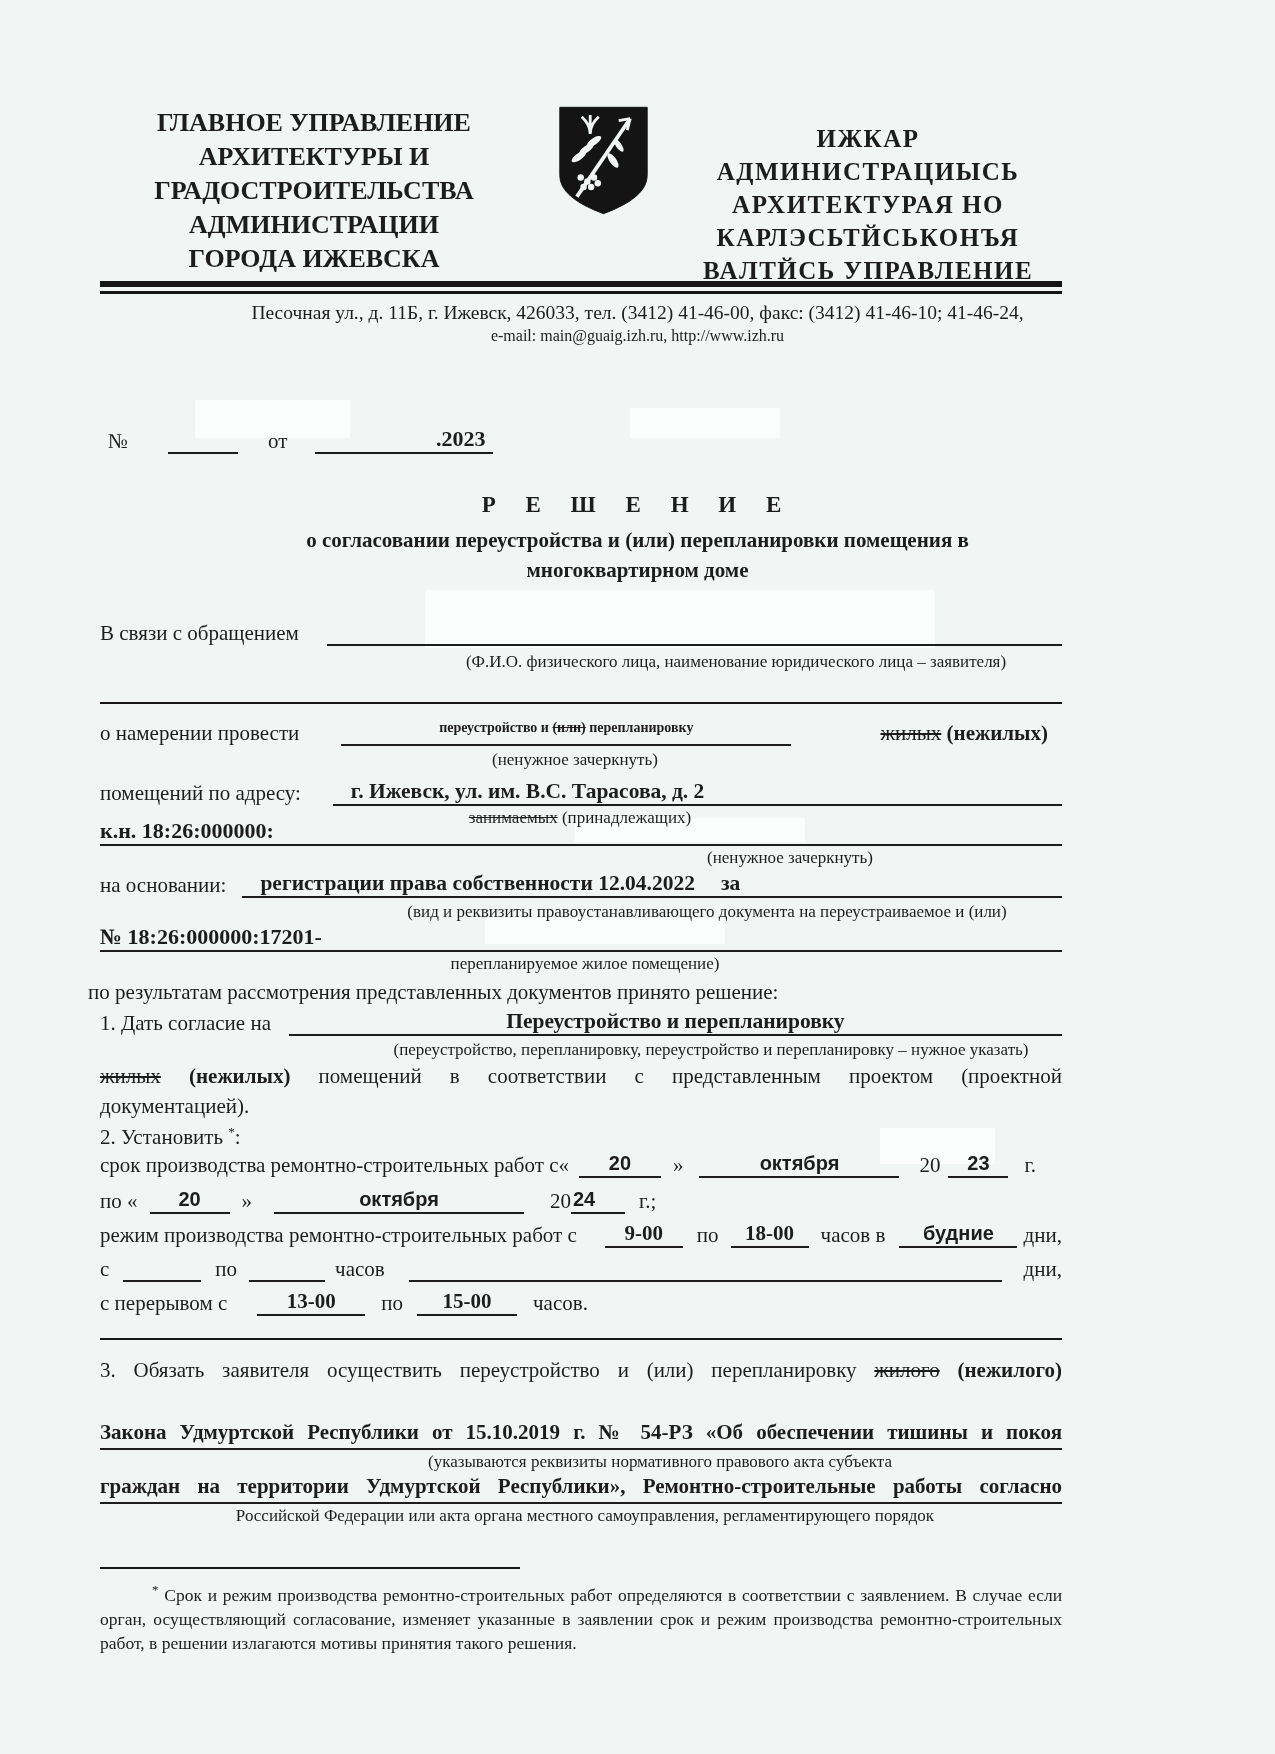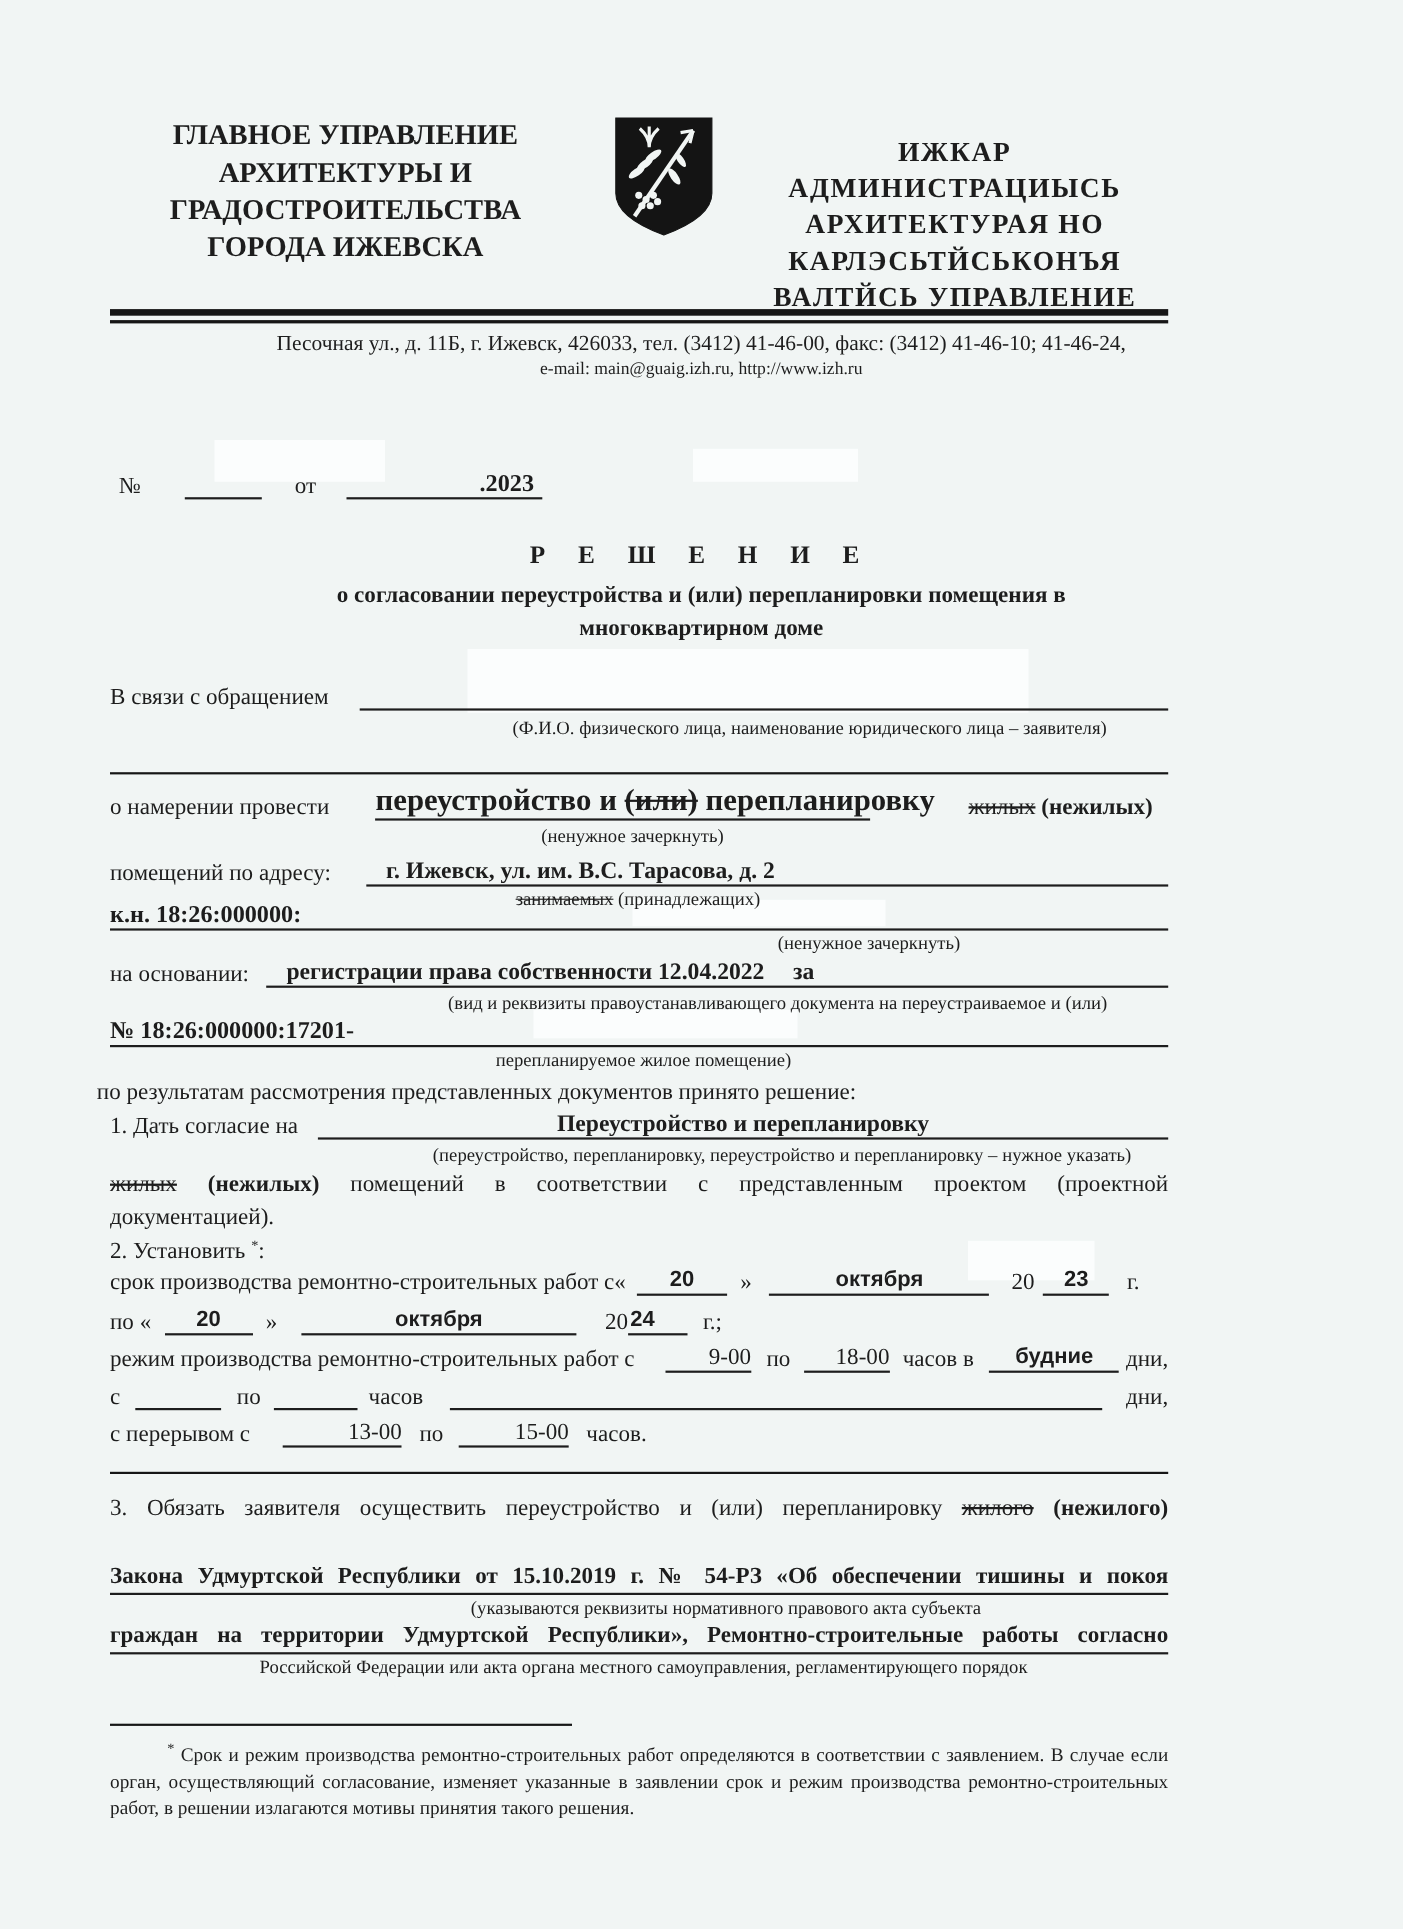--- a/index.html
+++ b/index.html
@@ -9,21 +9,21 @@
   .abs{position:absolute;}
   .ctr{text-align:center;}
   .b{font-weight:bold;}
   .strike{text-decoration:line-through;}
   .cap{font-size:17px;}
   .row{display:flex;align-items:flex-end;white-space:nowrap;font-size:21px;}
   .fill{flex:1 1 auto;border-bottom:2px solid var(--ink);}
   .blank{display:inline-block;border-bottom:2px solid var(--ink);text-align:center;min-height:24px;}
   .ulrow{border-bottom:2px solid var(--ink);}
   .hand{font-family:"Liberation Sans",sans-serif;font-weight:bold;font-size:20px;}
-  .htime{font-weight:normal;text-align:right;}
+  .htime{font-weight:bold;}
   .just{text-align:justify;text-align-last:justify;}
   .org{font-weight:bold;line-height:34px;}
   .wo{position:absolute;background:#fbfdfd;}
   sup{font-size:13px;}
   .dblrule{border-top:6px solid #161616;border-bottom:3px solid #161616;height:4px;}
   .law{font-weight:bold;border-bottom:2px solid var(--ink);font-size:21px;
        text-align:justify;text-align-last:justify;}
   .bodyline{font-size:21px;}
 </style>
 </head>
@@ -35,20 +35,21 @@
   <div class="wo" style="left:630px;top:408px;width:150px;height:30px;"></div>
   <div class="wo" style="left:425px;top:590px;width:510px;height:58px;"></div>
   <div class="wo" style="left:575px;top:818px;width:230px;height:24px;"></div>
   <div class="wo" style="left:485px;top:918px;width:240px;height:26px;"></div>
   <div class="wo" style="left:880px;top:1128px;width:115px;height:36px;"></div>
 
   <div class="abs org ctr" style="left:138px;top:106px;width:352px;font-size:26px;">
     <div>ГЛАВНОЕ УПРАВЛЕНИЕ</div>
     <div>АРХИТЕКТУРЫ И</div>
     <div>ГРАДОСТРОИТЕЛЬСТВА</div>
+    <div>АДМИНИСТРАЦИИ</div>
     <div>ГОРОДА ИЖЕВСКА</div>
   </div>
 
   <div class="abs" style="left:556px;top:103px;width:95px;height:115px;">
     <svg viewBox="0 0 100 120" width="95" height="115">
       <path d="M4 4 H96 V76 Q96 99 50 116 Q4 99 4 76 Z" fill="#141414" stroke="#141414"></path>
       <line x1="22" y1="98" x2="78" y2="16" stroke="#f1f5f4" stroke-width="4"></line>
       <path d="M78 16 L66 18 M78 16 L75 28" stroke="#f1f5f4" stroke-width="3" fill="none"></path>
       <path d="M36 12 v20 M27 14 q9 8 9 18 M45 14 q-9 8 -9 18" stroke="#f1f5f4" stroke-width="3" fill="none"></path>
       <g fill="#f1f5f4">
@@ -93,21 +94,21 @@
   <div class="abs ctr cap" style="left:410px;top:652px;width:652px;">(Ф.И.О. физического лица, наименование юридического лица – заявителя)</div>
   <div class="abs row" style="left:100px;top:612px;width:962px;height:34px;">
     <span>В связи с обращением</span>
     <span class="fill" style="margin-left:28px;"></span>
   </div>
 
   <div class="abs" style="left:100px;top:676px;width:962px;height:26px;border-bottom:2.5px solid #161616;"></div>
 
   <div class="abs row" style="left:100px;top:712px;width:962px;height:34px;">
     <span>о намерении провести</span>
-    <span class="blank b" style="width:450px;margin-left:42px;font-size:28px;"><span>переустройство и</span> <span class="strike">(или)</span> <span>перепланировку</span></span>
+    <span class="blank b" style="width:450px;margin-left:42px;font-size:14px;"><span>переустройство и</span> <span class="strike">(или)</span> <span>перепланировку</span></span>
     <span style="flex:1 1 auto;"></span>
     <span style="margin-right:14px;"><span class="strike">жилых</span> <span class="b">(нежилых)</span></span>
   </div>
   <div class="abs ctr cap" style="left:340px;top:750px;width:470px;">(ненужное зачеркнуть)</div>
 
   <div class="abs row" style="left:100px;top:772px;width:962px;height:34px;">
     <span>помещений по адресу:</span>
     <span class="fill b" style="margin-left:32px;font-size:21.5px;padding-left:18px;">г. Ижевск, ул. им. В.С. Тарасова, д. 2</span>
   </div>
   <div class="abs ctr cap" style="left:330px;top:808px;width:500px;"><span class="strike">занимаемых</span> <span>(принадлежащих)</span></div>

